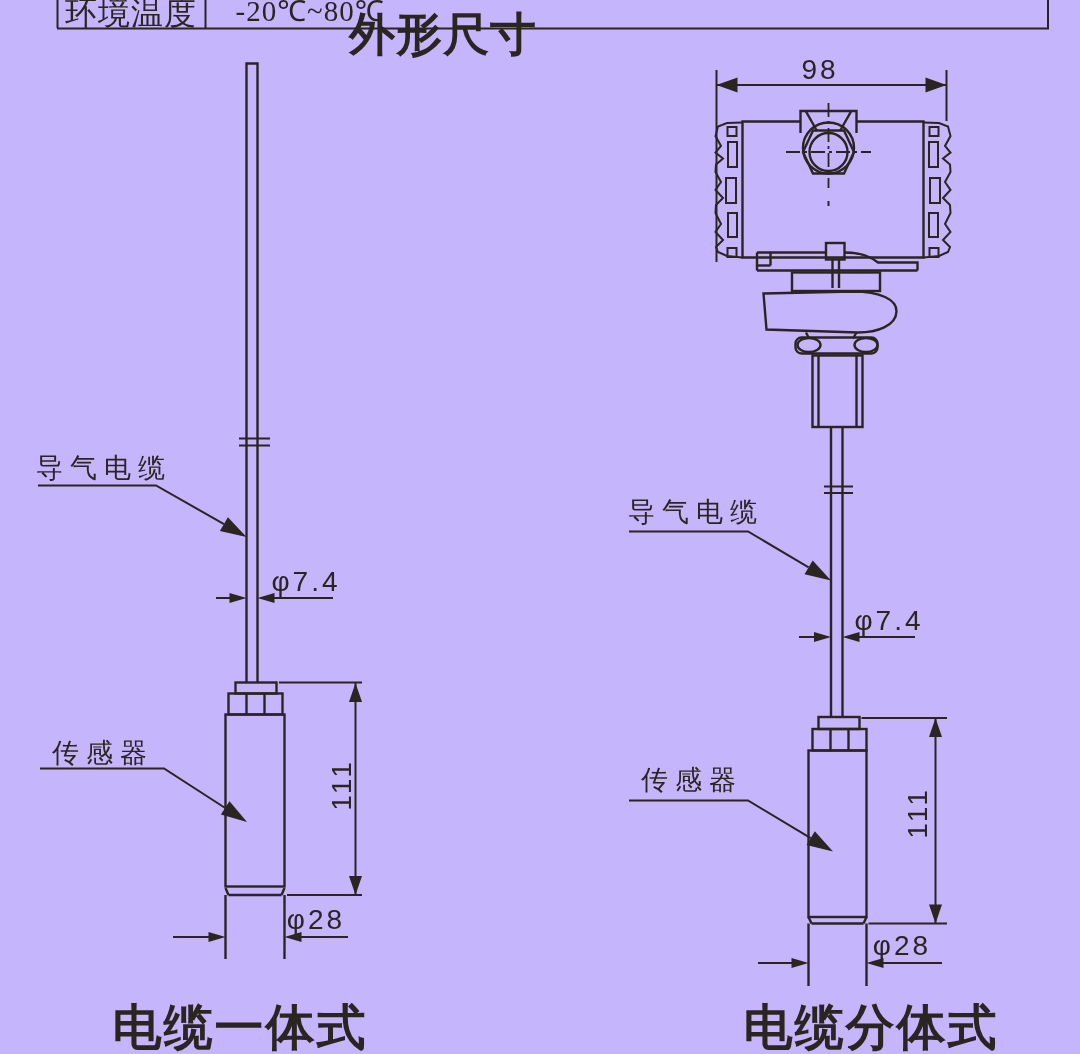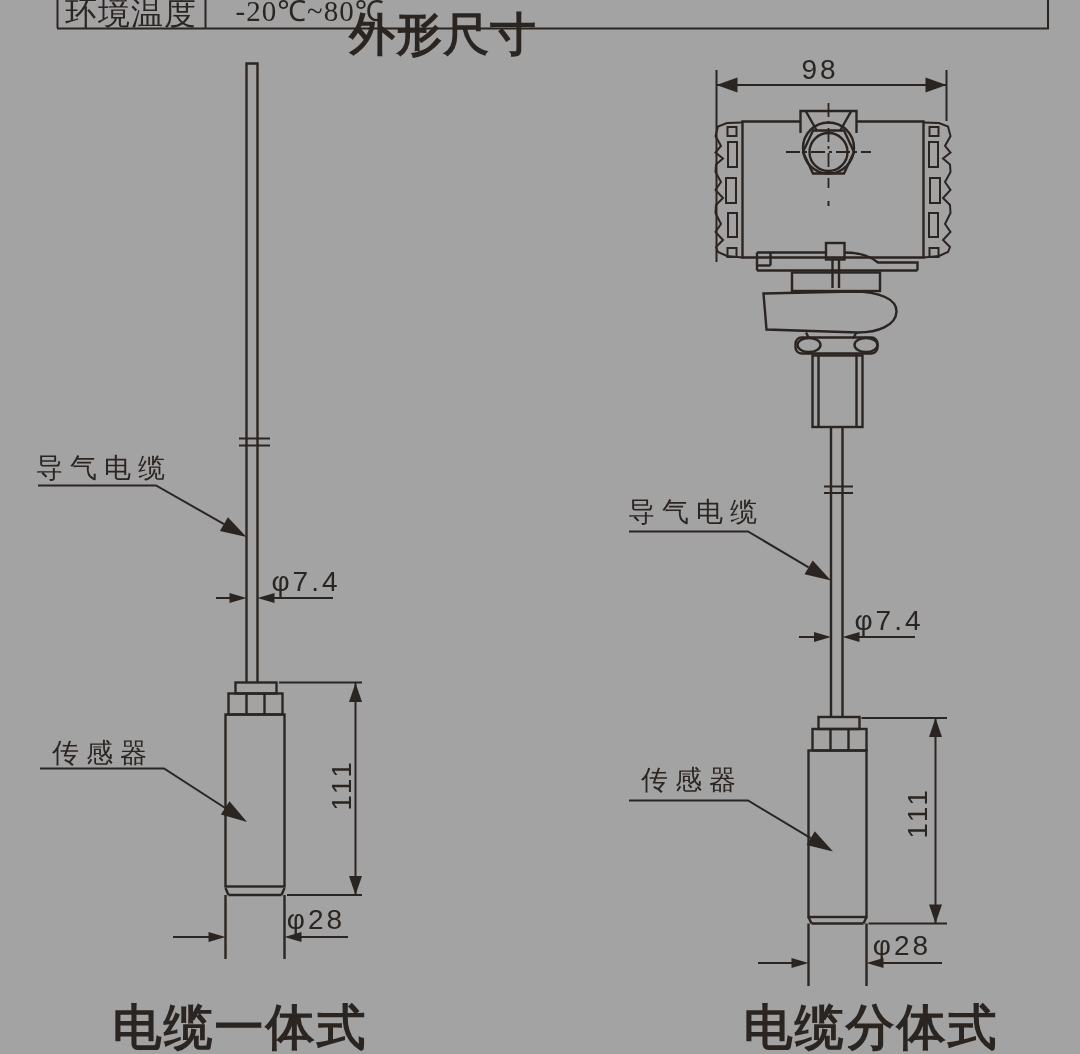--- a/index.html
+++ b/index.html
@@ -1,16 +1,16 @@
 <!DOCTYPE html>
 <html><head>
 <meta charset="utf-8">
 <style>
   html,body{margin:0;padding:0;background:#fff;}
-  #stage{position:relative;width:1080px;height:1054px;background:#a3a3a3;overflow:hidden;}
+  #stage{position:relative;width:1080px;height:1054px;background:#c4b5fd;overflow:hidden;}
   svg{position:absolute;left:0;top:0;}
   .ol{fill:none;stroke:#2b2522;stroke-width:2.4;}
   .dl{fill:none;stroke:#2b2522;stroke-width:2;}
   .ar{fill:#2b2522;stroke:none;}
   .center{fill:none;stroke:#2b2522;stroke-width:1.8;stroke-dasharray:14 4 3 4;}
   text{fill:#2b2522;font-family:"Liberation Sans",sans-serif;}
   .tbl-label{font-family:"Liberation Serif",serif;font-size:32px;letter-spacing:1px;}
   .tbl-val{font-family:"Liberation Serif",serif;font-size:29px;letter-spacing:1px;}
   .title{font-size:46px;font-weight:bold;letter-spacing:1px;}
   .lbl{font-size:27px;letter-spacing:7px;}

